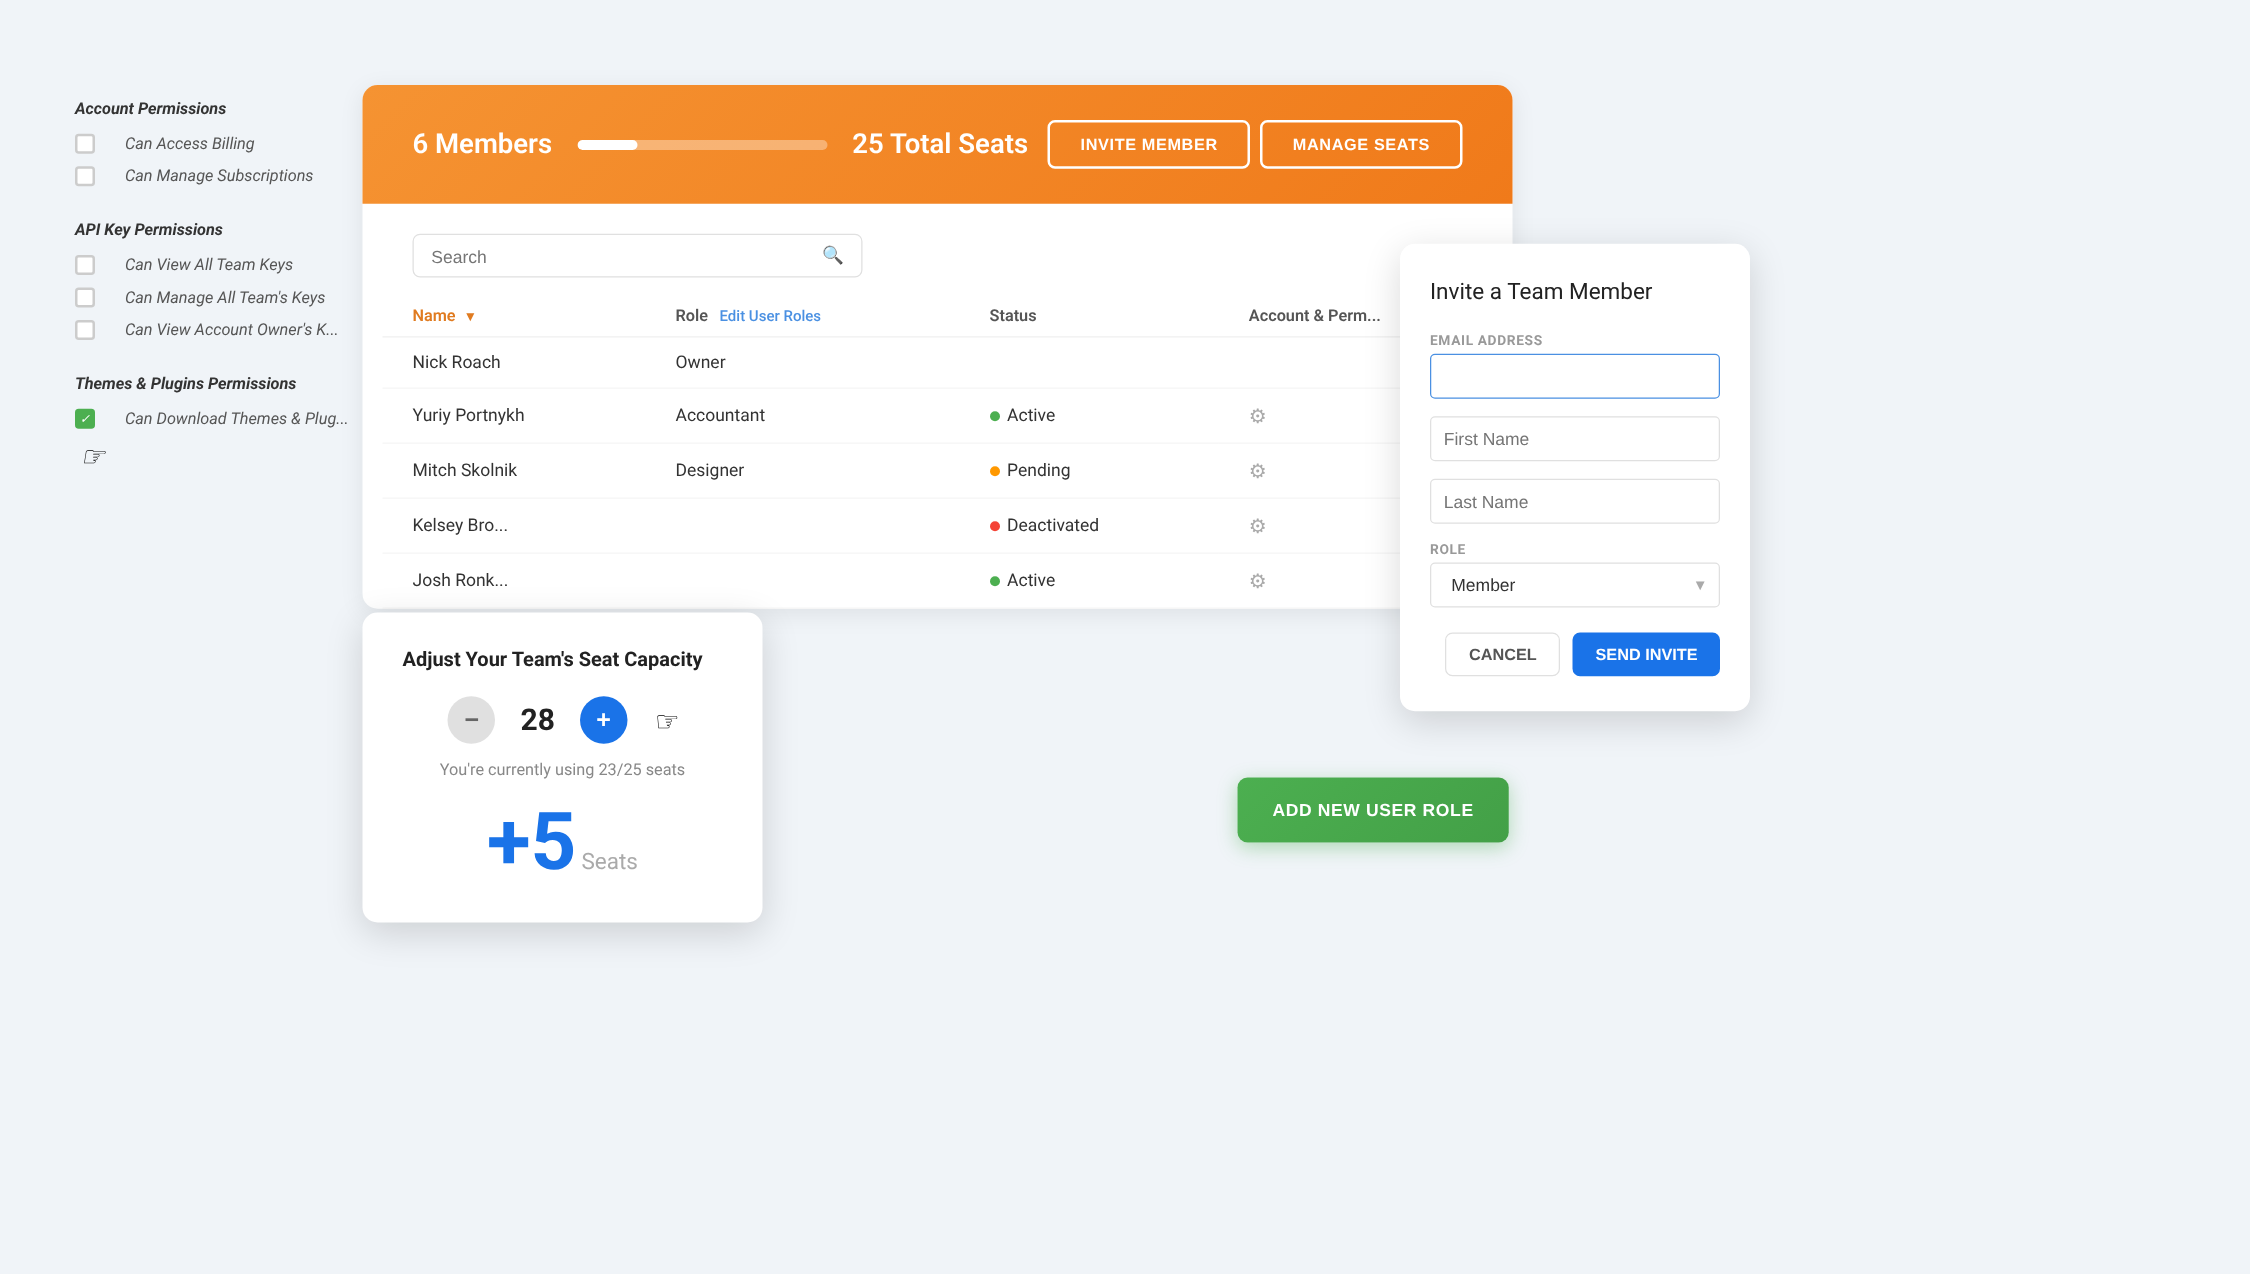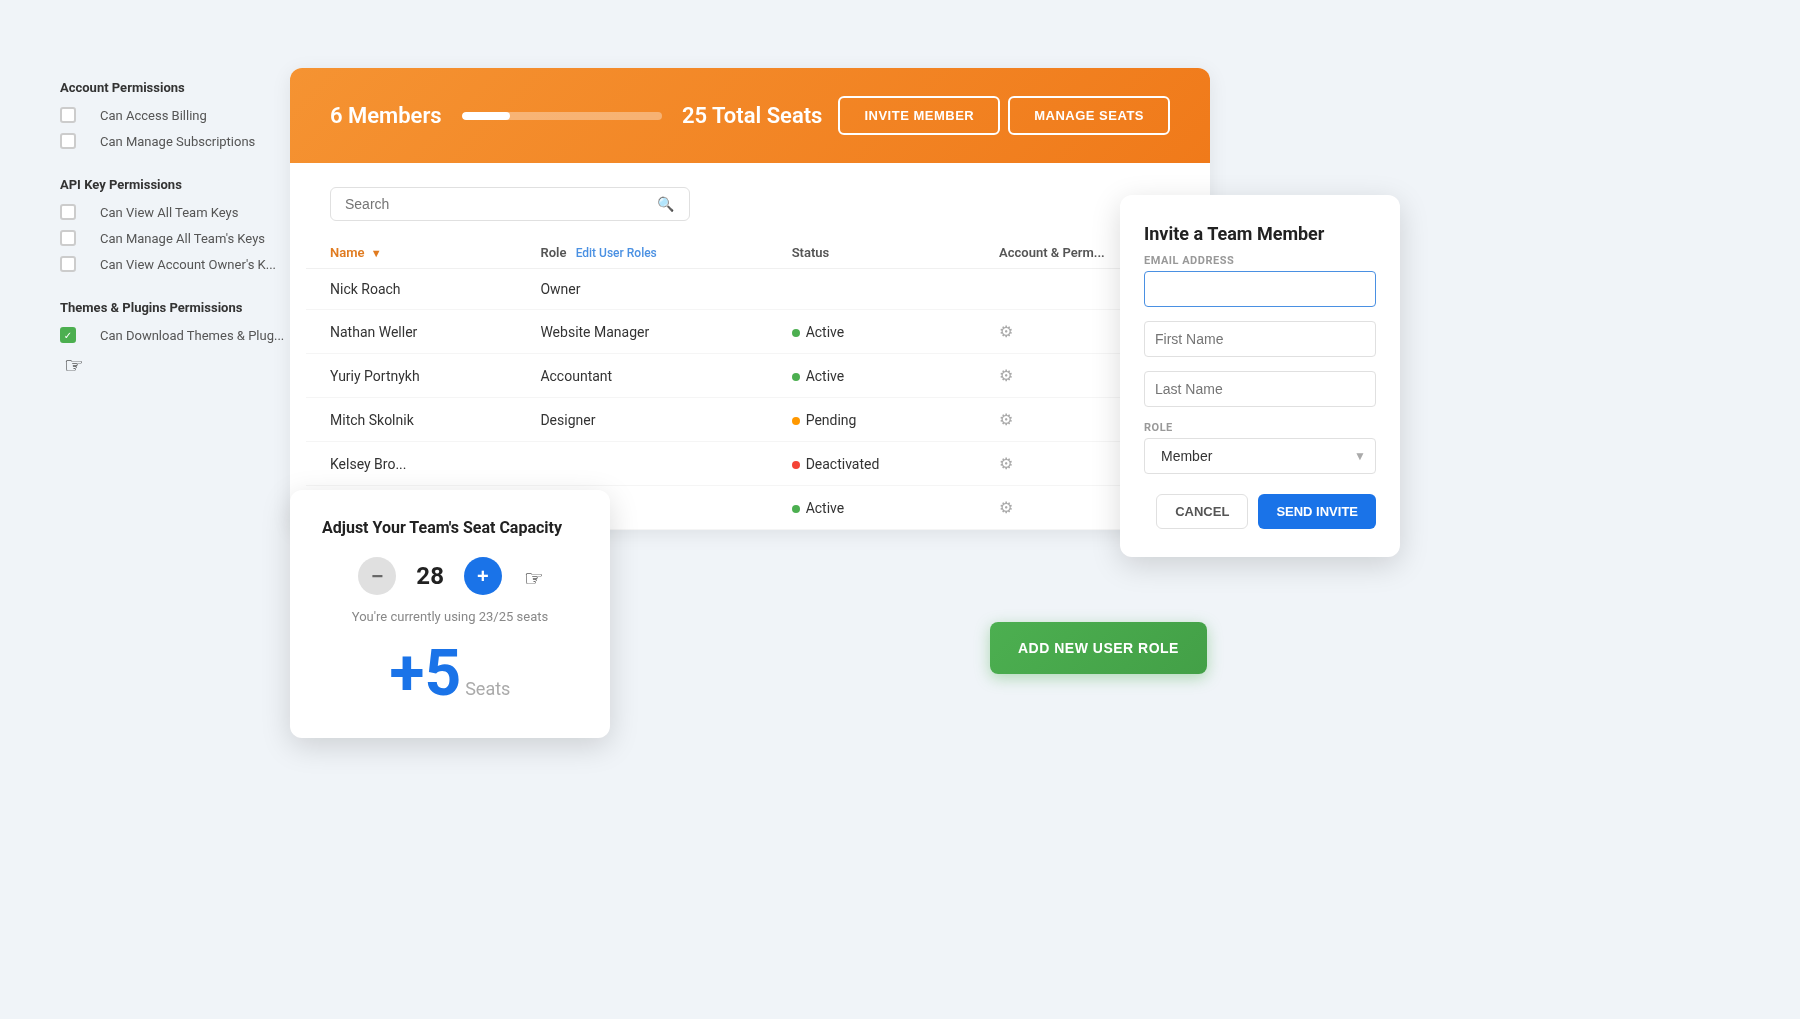--- a/index.html
+++ b/index.html
@@ -11,20 +11,21 @@
       position: relative;
       overflow: hidden;
     }
 
     
     .sidebar {
       position: absolute;
       left: 60px;
       top: 80px;
       width: 280px;
+      font-style: italic;
     }
     .sidebar-section-title {
       font-size: 13px;
       font-weight: 700;
       color: #333;
       margin-bottom: 12px;
     }
     .sidebar-item {
       display: flex;
       align-items: center;
@@ -281,23 +282,23 @@
       top: 195px;
       width: 280px;
       background: white;
       border-radius: 12px;
       box-shadow: 0 8px 30px rgba(0,0,0,0.15);
       padding: 28px 24px 28px 24px;
       z-index: 30;
     }
     .invite-panel-title {
       font-size: 18px;
-      font-weight: 700;
+      font-weight: 400;
       color: #222;
-      margin-bottom: 10px;
+      margin-bottom: 22px;
     }
     .field-label {
       font-size: 11px;
       font-weight: 700;
       color: #999;
       letter-spacing: 0.5px;
       margin-bottom: 4px;
       text-transform: uppercase;
     }
     .text-input {
@@ -474,26 +475,20 @@
           <th>Status</th>
           <th>Account &amp; Perm...</th>
         </tr>
       </thead>
       <tbody id="table-body">
       <tr>
             <td>Nick Roach</td>
             <td>Owner</td>
             <td></td>
             <td></td>
-          </tr>
-          <tr>
-            <td>Nathan Weller</td>
-            <td>Website Manager</td>
-            <td><span class="status-dot status-active"></span>Active</td>
-            <td><span class="gear-icon">⚙</span></td>
           </tr>
           <tr>
             <td>Yuriy Portnykh</td>
             <td>Accountant</td>
             <td><span class="status-dot status-active"></span>Active</td>
             <td><span class="gear-icon">⚙</span></td>
           </tr>
           <tr>
             <td>Mitch Skolnik</td>
             <td>Designer</td>

